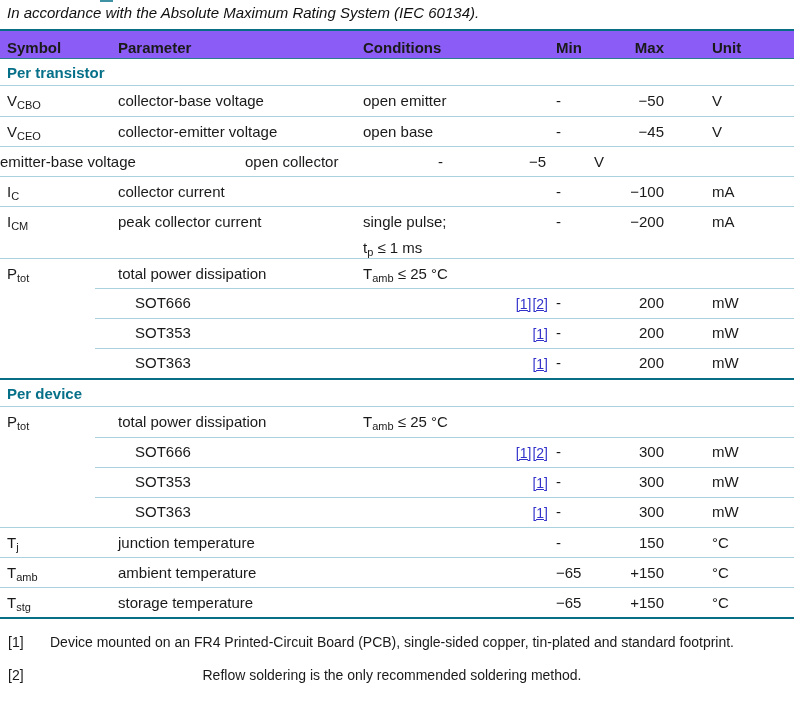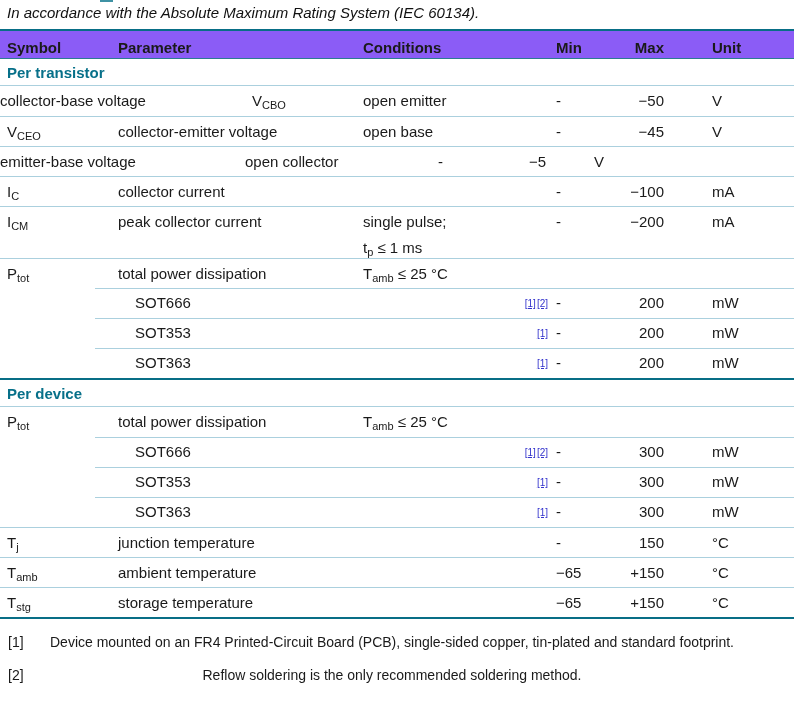--- a/index.html
+++ b/index.html
@@ -39,21 +39,21 @@
   .c-par  { width:245px; }
   .c-par.indent { padding-left:17px; }
   .c-cond { width:193px; display:flex; align-items:flex-start; }
   .c-min  { width:48px; }
   .c-max  { width:60px; text-align:right; }
   .c-unit { width:130px; padding-left:48px; }
   .sym-sub, .seg-sub { font-size:11px; position:relative; top:3px; }
   .hl { background:#63d2e4; padding:0 2px 3px 1px; margin-left:-1px; }
   .cond-lines { display:flex; flex-direction:column; }
   .cond-line + .cond-line { margin-top:8px; }
-  .refs { margin-left:auto; padding-right:8px; padding-top:1px; font-size:10px; white-space:nowrap; }
+  .refs { margin-left:auto; padding-right:8px; padding-top:1px; font-size:14px; white-space:nowrap; }
   .ref { color:#3333cc; text-decoration:underline; margin-left:1px; cursor:pointer; }
   .footnotes { margin-top:13px; padding-left:8px; font-size:14px; }
   .footnote { display:flex; margin-bottom:12px; line-height:21px; }
   .fn-ref { width:34px; flex:0 0 34px; }
   .fn-text { width:700px;text-align:center; }
 </style>
 </head>
 <body>
 
 <div class="top-frag"></div>
@@ -66,22 +66,22 @@
     <div class="cell c-par">Parameter</div>
     <div class="cell c-cond">Conditions</div>
     <div class="cell c-min">Min</div>
     <div class="cell c-max">Max</div>
     <div class="cell c-unit">Unit</div>
   </div>
   <div id="table-body">
       <div class="section">
         <div class="section-title-row">Per transistor</div>
         <div class="row">
+          <div class="cell c-sym"><span class="sym-base">V</span><span class="sym-sub">CBO</span></div>
           <div class="cell c-par">collector-base voltage</div>
-          <div class="cell c-sym"><span class="sym-base">V</span><span class="sym-sub">CBO</span></div>
           <div class="cell c-cond">
             <span class="cond-lines">
               <span class="cond-line"><span class="seg">open emitter</span></span>
             </span>
           </div>
           <div class="cell c-min">-</div>
           <div class="cell c-max">−50</div>
           <div class="cell c-unit">V</div>
         </div>
         <div class="row bt">

